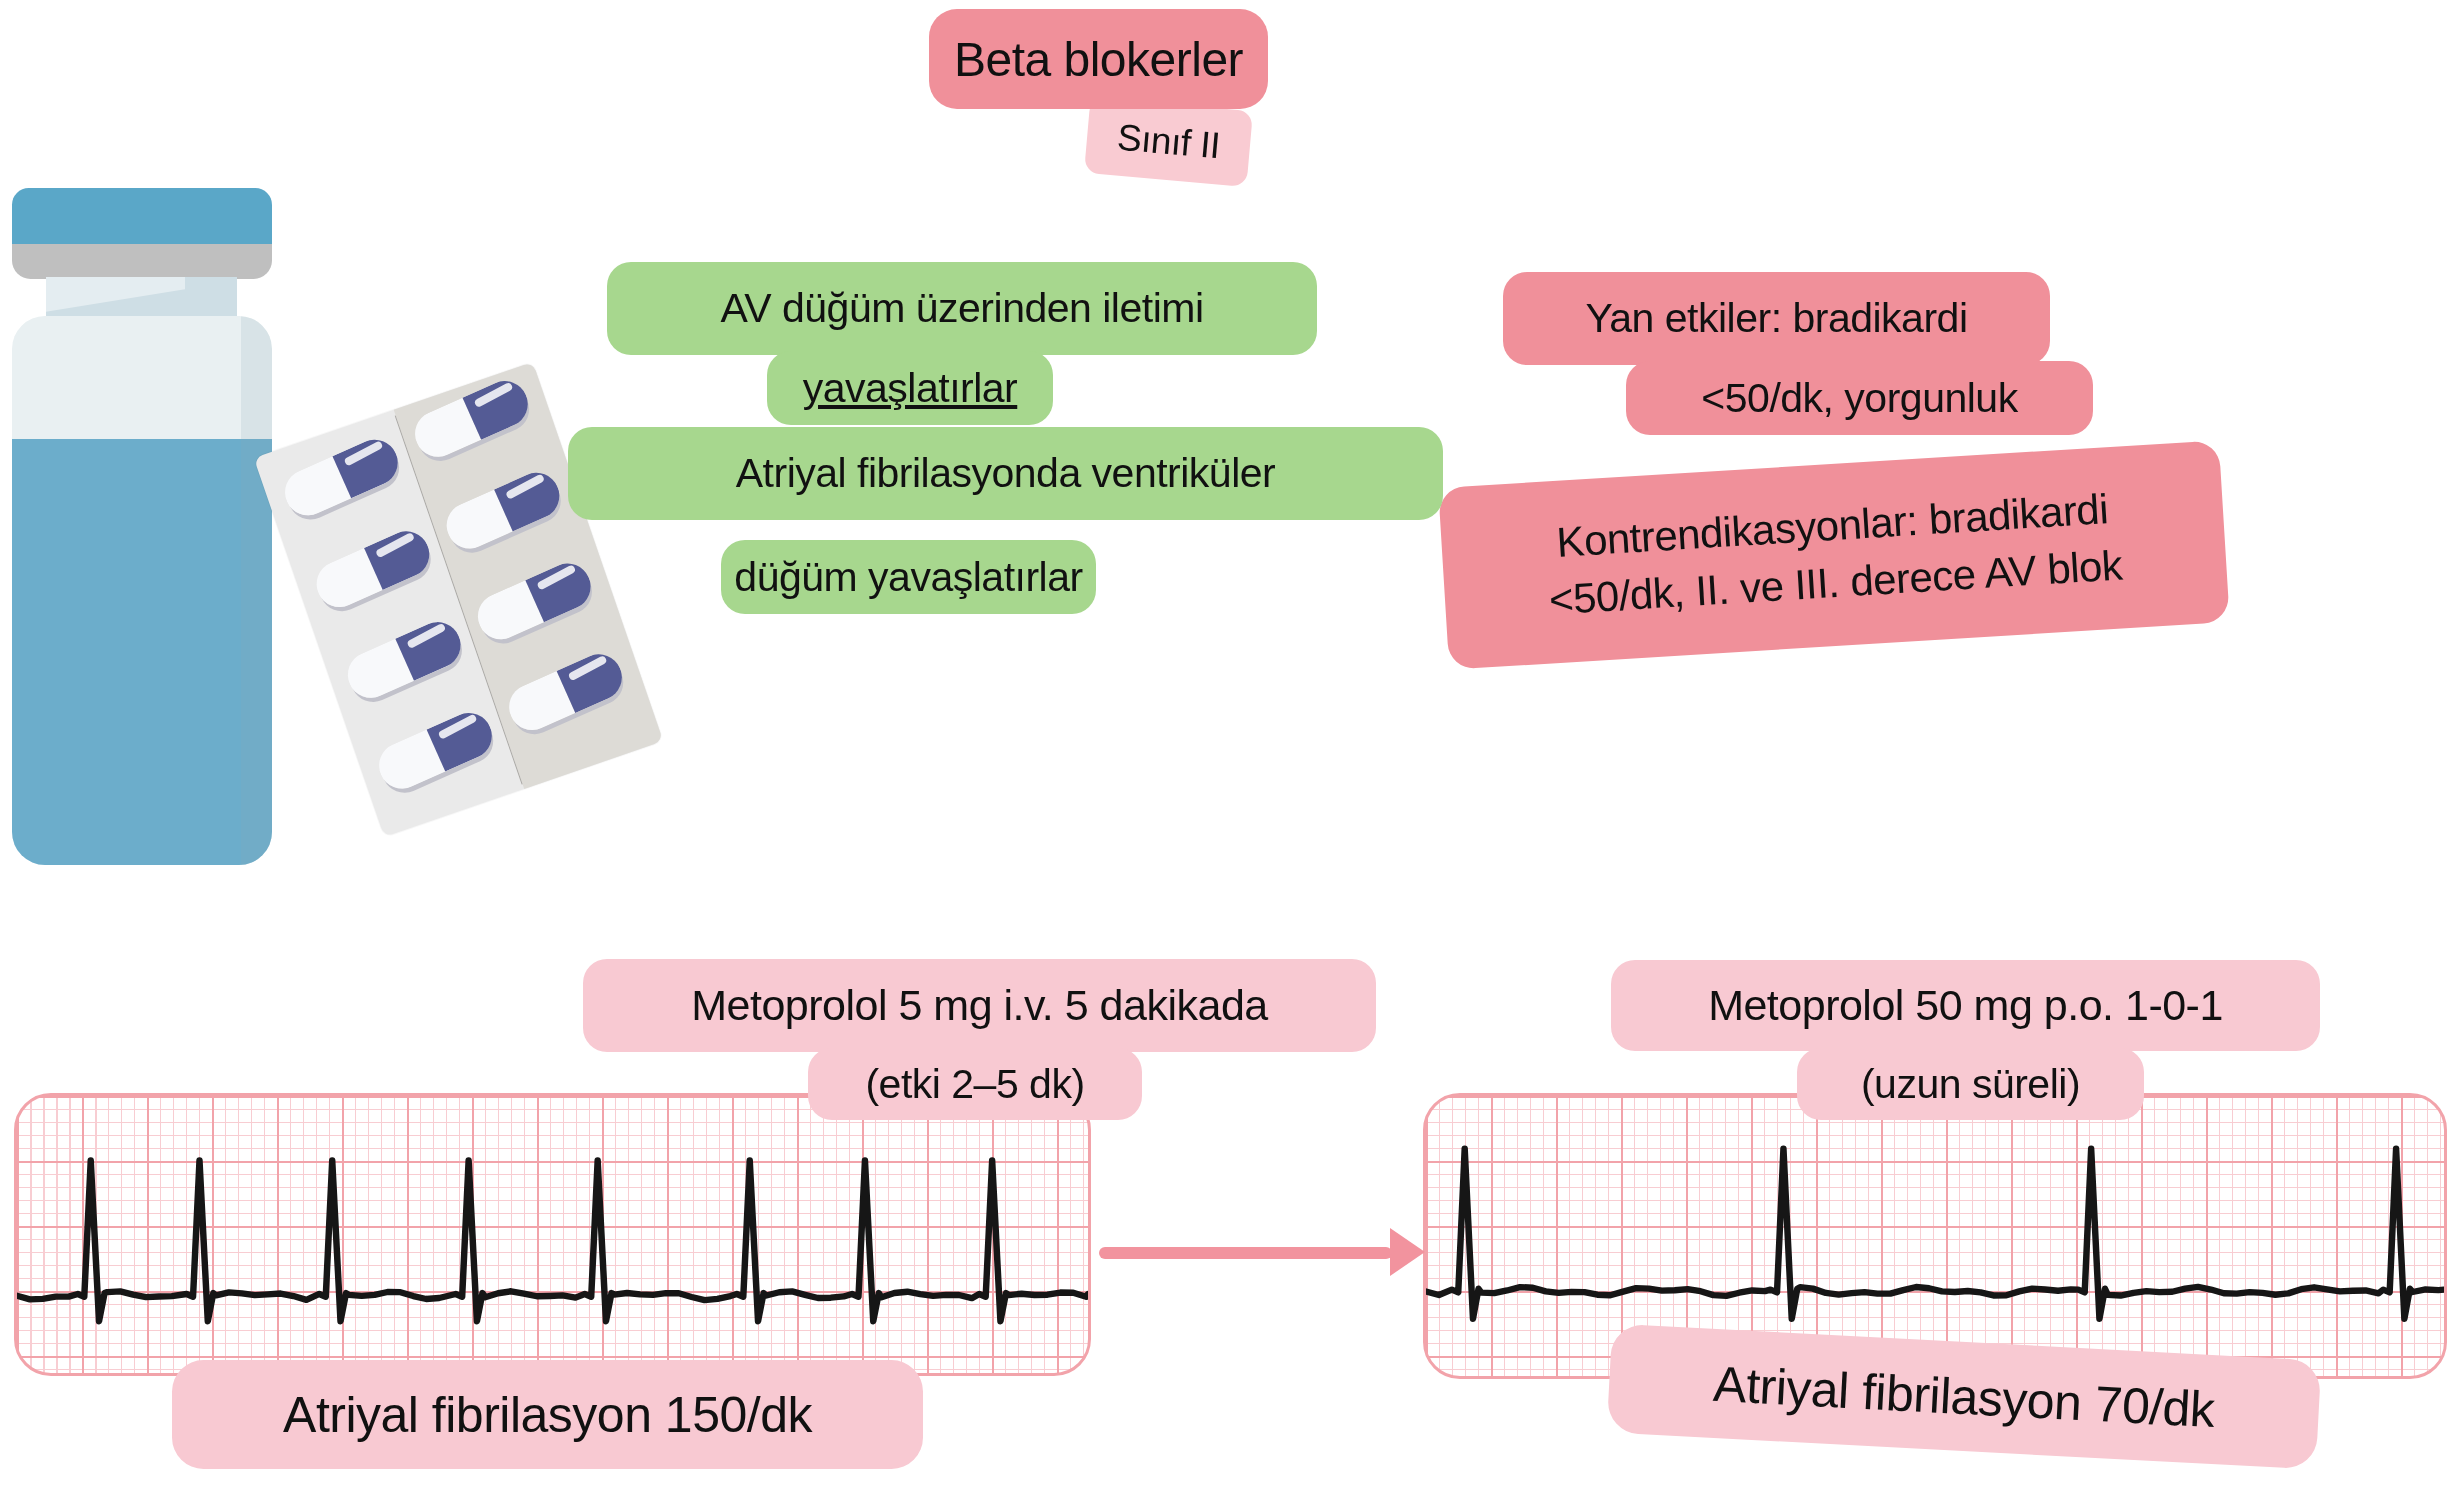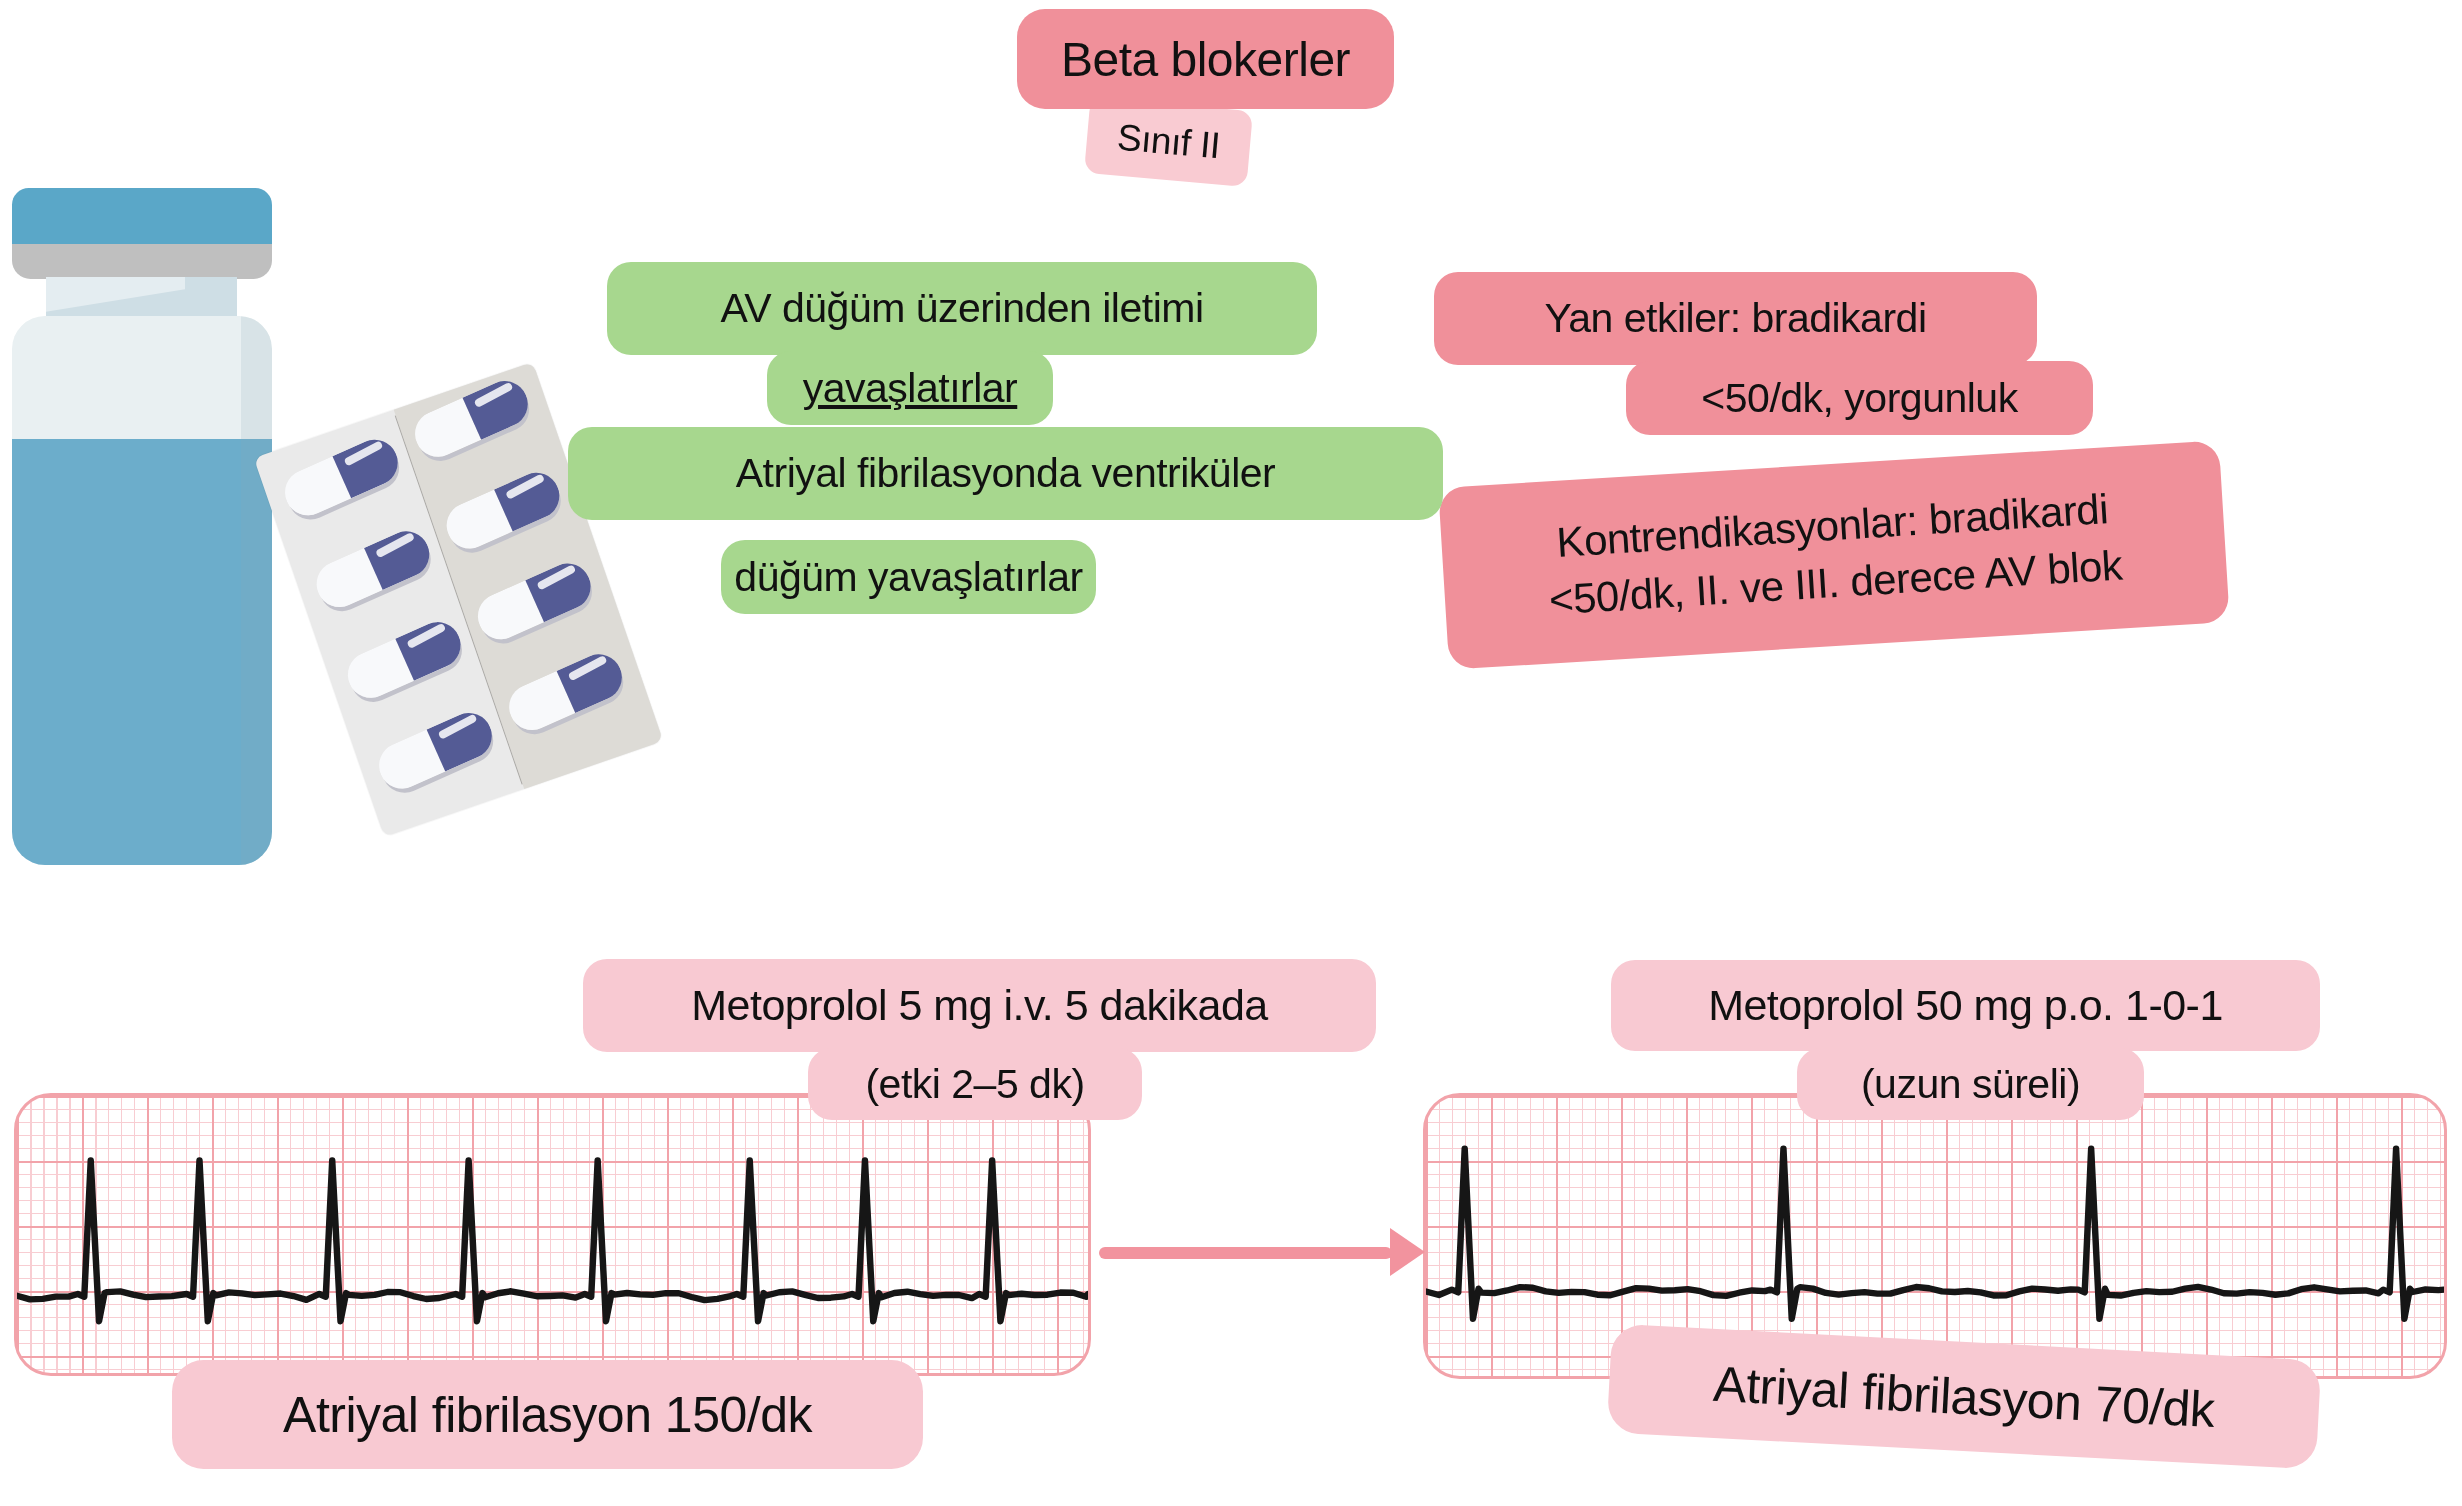--- a/index.html
+++ b/index.html
@@ -23,21 +23,21 @@
   }
   *{box-sizing:border-box;margin:0;padding:0;}
   html,body{background:#ffffff;}
   body{font-family:"Liberation Sans", sans-serif;color:var(--ink);}
   .canvas{position:relative;width:2462px;height:1507px;overflow:hidden;background:#fff;}
 
   .abs{position:absolute;}
   .bubble{display:flex;align-items:center;justify-content:center;text-align:center;letter-spacing:-0.5px;}
 
   
-  .title-box{left:1017px;top:9.3px;width:377px;height:100px;border-radius:28px;background:var(--salmon);font-size:48px;z-index:3;}
+  .title-box{left:929px;top:9.3px;width:339px;height:100px;border-radius:28px;background:var(--salmon);font-size:48px;z-index:3;}
   .class-badge{left:1087px;top:104px;width:163px;height:76px;border-radius:15px;background:var(--pink-light);font-size:37px;transform:rotate(5deg);z-index:2;}
 
   
   .vial{left:12px;top:188px;width:260px;height:677px;}
   .vial-cap{position:absolute;left:0;top:0;width:260px;height:57px;background:var(--vial-blue);border-radius:16.7px 16.7px 0 0;}
   .vial-band{position:absolute;left:0;top:56px;width:260px;height:35px;background:var(--vial-gray);border-radius:0 0 18.5px 18.5px;}
   .vial-neck{position:absolute;left:34px;top:89px;width:191px;height:41px;background:var(--vial-neck);}
   .vial-neck-shine{position:absolute;left:34px;top:89px;width:139px;height:41px;background:rgba(255,255,255,0.45);clip-path:polygon(0 0,100% 0,100% 30%,0 85%);}
   .vial-body{position:absolute;left:0;top:128px;width:260px;height:549px;background:var(--vial-glass);border-radius:33px;overflow:hidden;}
   .vial-liquid{position:absolute;left:0;bottom:0;width:100%;height:426px;background:var(--vial-liquid);}
@@ -54,21 +54,21 @@
 
   
   .green-line{background:var(--green);border-radius:24px;font-size:41px;z-index:2;}
   .fx1-l1{left:607px;top:262px;width:710px;height:93px;}
   .fx1-l2{left:767px;top:351px;width:286px;height:74px;text-decoration:underline;}
   .fx2-l1{left:568px;top:427px;width:875px;height:93px;}
   .fx2-l2{left:721px;top:540px;width:375px;height:74px;}
 
   
   .salmon-line{background:var(--salmon);border-radius:24px;font-size:41px;z-index:2;}
-  .se-l1{left:1434px;top:272px;width:603px;height:93px;}
+  .se-l1{left:1503px;top:272px;width:547px;height:93px;}
   .se-l2{left:1626px;top:361px;width:467px;height:74px;}
   .contra{left:1443px;top:464px;width:782px;height:182px;background:var(--salmon);border-radius:26px;font-size:42px;line-height:1.35;transform:rotate(-3.5deg);flex-direction:column;}
 
   
   .ecg-strip{position:absolute;background-color:#fff;border:3.7px solid var(--grid-major);border-radius:37px;overflow:hidden;
     background-image:
       repeating-linear-gradient(to right, var(--grid-major) 0 2.3px, transparent 2.3px 65px),
       repeating-linear-gradient(to bottom, var(--grid-major) 0 2.3px, transparent 2.3px 65px),
       repeating-linear-gradient(to right, var(--grid-minor) 0 1.5px, transparent 1.5px 13px),
       repeating-linear-gradient(to bottom, var(--grid-minor) 0 1.5px, transparent 1.5px 13px);

